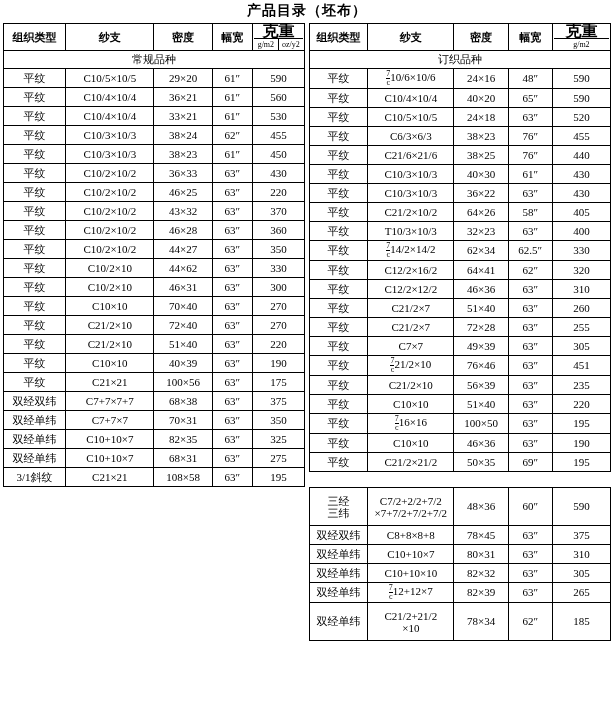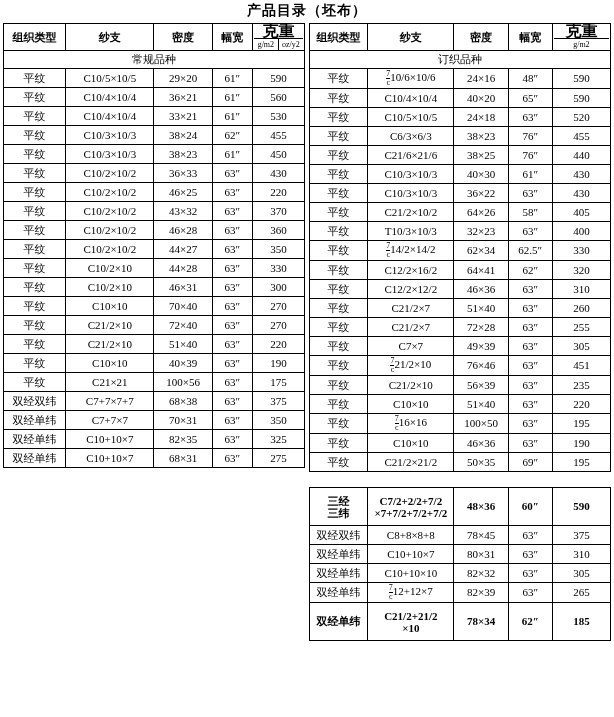--- a/index.html
+++ b/index.html
@@ -93,21 +93,21 @@
   .c-width{width:40px;}
   .c-gsm{width:52px;}
 
   .r-type{width:58px;}
   .r-yarn{width:86px;}
   .r-dens{width:54px;}
   .r-width{width:44px;}
   .r-gsm{width:58px;}
   .blank-row td{height:16px;border:none;}
   .empty-cell{border:1px solid #000;}
-  .tall{height:38px;font-weight:bold;}
+  .tall{height:38px;}
   .multiline{white-space:normal;line-height:12px;}
   .frac{
     display:inline-block;
     vertical-align:middle;
     font-size:8px;
     line-height:8px;
     text-align:center;
     margin-right:0px;
   }
   .frac i{display:block;font-style:normal;}
@@ -213,21 +213,21 @@
           <tr>
             <td>平纹</td>
             <td>C10/2×10/2</td>
             <td>44×27</td>
             <td>63″</td>
             <td>350</td>
           </tr>
           <tr>
             <td>平纹</td>
             <td>C10/2×10</td>
-            <td>44×28</td>
+            <td>44×62</td>
             <td>63″</td>
             <td>330</td>
           </tr>
           <tr>
             <td>平纹</td>
             <td>C10/2×10</td>
             <td>46×31</td>
             <td>63″</td>
             <td>300</td>
           </tr>
@@ -286,20 +286,27 @@
             <td>82×35</td>
             <td>63″</td>
             <td>325</td>
           </tr>
           <tr>
             <td>双经单纬</td>
             <td>C10+10×7</td>
             <td>68×31</td>
             <td>63″</td>
             <td>275</td>
+          </tr>
+          <tr>
+            <td>3/1斜纹</td>
+            <td>C21×21</td>
+            <td>108×58</td>
+            <td>63″</td>
+            <td>195</td>
           </tr>
         </tbody>
     </table>
 
     <div class="spacer-col"></div>
 
     <table class="tbl-right">
       <colgroup>
         <col class="r-type">
           <col class="r-yarn">

